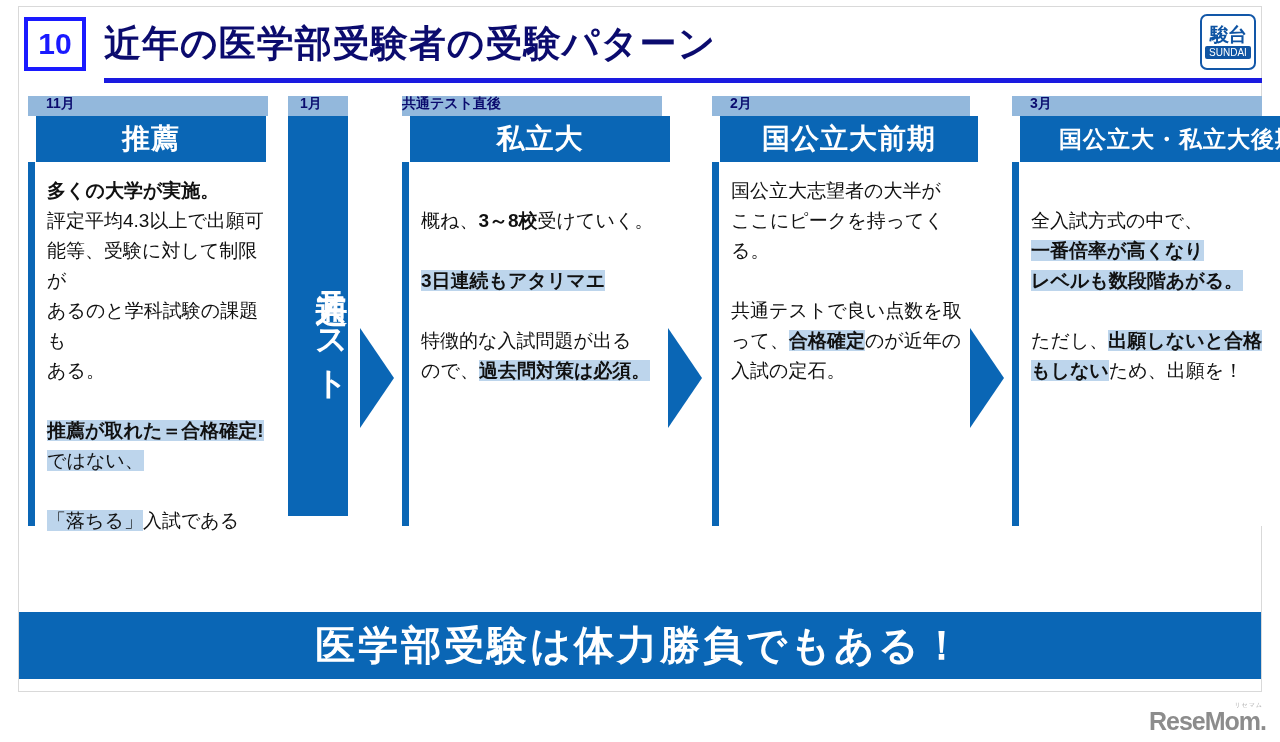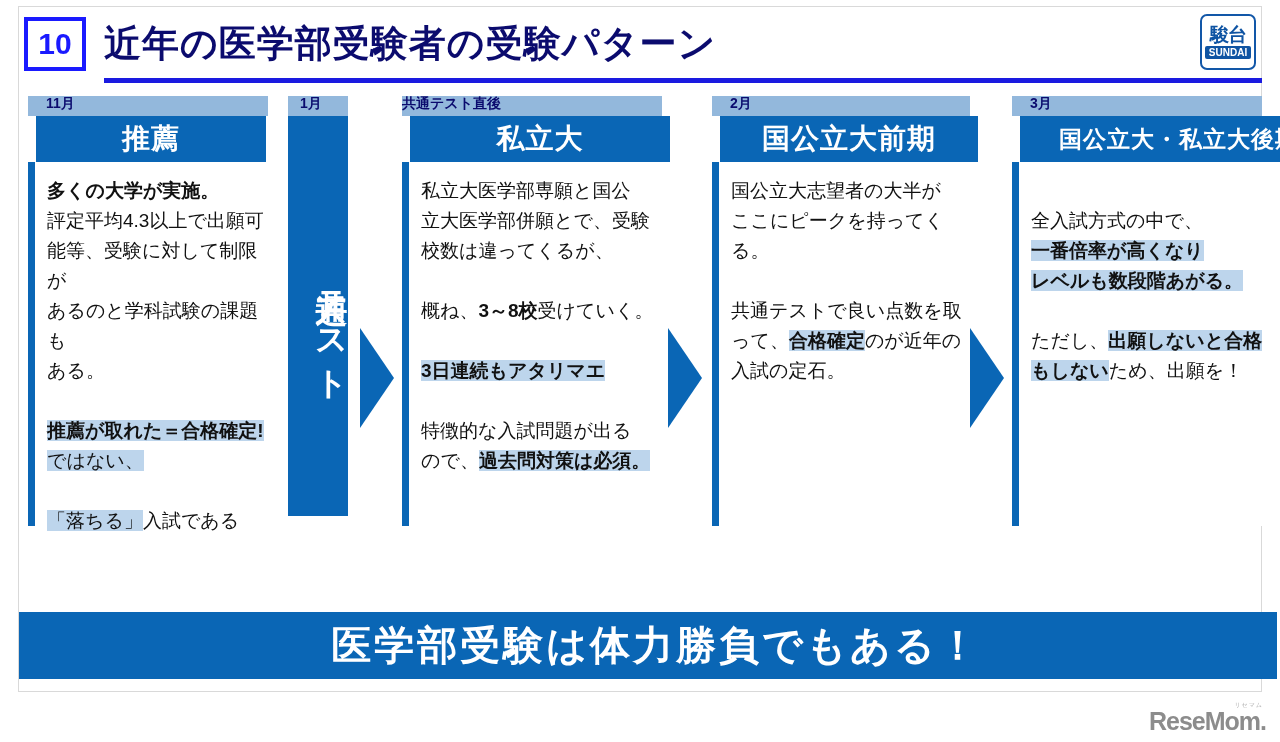--- a/index.html
+++ b/index.html
@@ -104,21 +104,21 @@
   }
   .sundai-logo .kanji {
     font-size: 19px;
     font-weight: 700;
     color: #0f54a3;
     line-height: 20px;
     letter-spacing: -1px;
   }
   .sundai-logo .roman {
     font-size: 10px;
-    font-weight: 700;
+    font-weight: 400;
     color: #ffffff;
     background: #0f54a3;
     line-height: 13px;
     width: 46px;
     text-align: center;
     letter-spacing: 0px;
     border-radius: 2px;
     margin-top: 1px;
   }
 
@@ -232,21 +232,20 @@
   .banner {
     position: absolute;
     left: 19px;
     top: 612px;
     width: 1242px;
     height: 67px;
     background: #0a66b5;
     display: flex;
     align-items: center;
     justify-content: center;
-    padding-left: 16px;
   }
   .banner span {
     color: #ffffff;
     font-size: 40px;
     font-weight: 700;
     letter-spacing: 3px;
     white-space: nowrap;
   }
 
   
@@ -317,21 +316,20 @@
       </div>
     </div>
 
     <div class="arrow" style="left:360px; top:232px;"></div>
 
     <div class="col" style="left:402px; width:260px;">
       <div class="month-tab" style="width:260px;"></div>
       <div class="month-label" style="left:0px;">共通テスト直後</div>
       <div class="col-header" style="width:260px; left:8px;">私立大</div>
       <div class="col-body" style="width:268px; height:364px;">
-        <p>私立大医学部専願と国公<br>立大医学部併願とで、受験<br>校数は違ってくるが、</p>
         <p class="gap">概ね、<span class="b">3～8校</span>受けていく。</p>
         <p class="gap"><span class="b hl">3日連続もアタリマエ</span></p>
         <p class="gap">特徴的な入試問題が出る<br>ので、<span class="b hl">過去問対策は必須。</span></p>
       </div>
     </div>
 
     <div class="arrow" style="left:668px; top:232px;"></div>
 
     <div class="col" style="left:712px; width:258px;">
       <div class="month-tab" style="width:258px;"></div>

